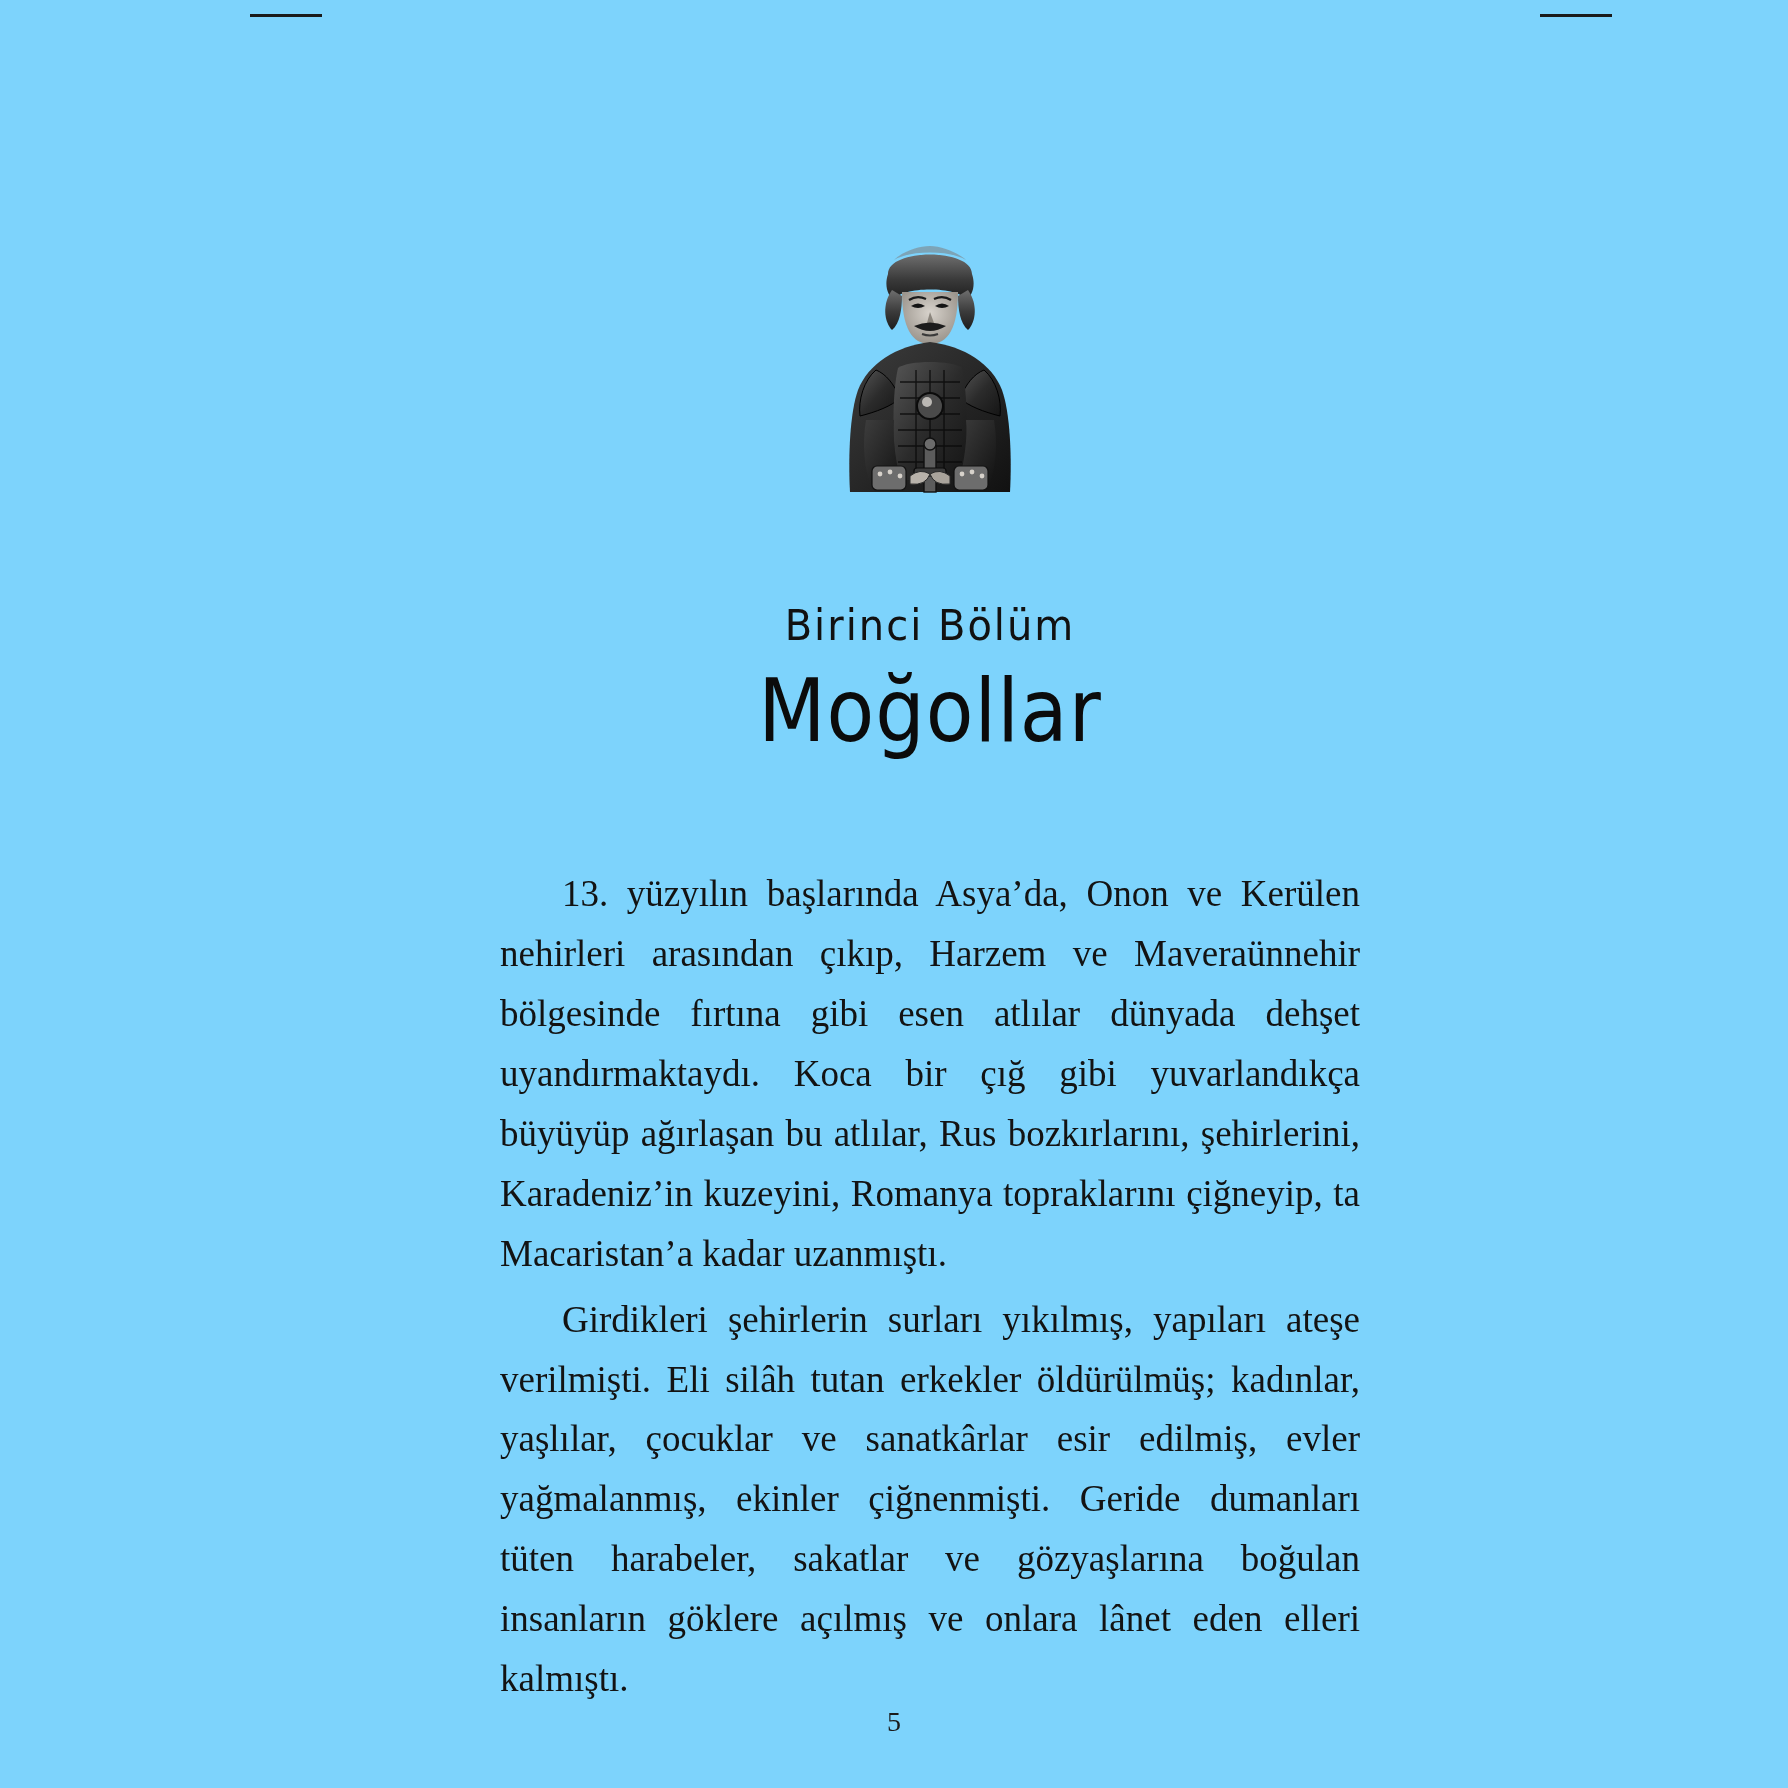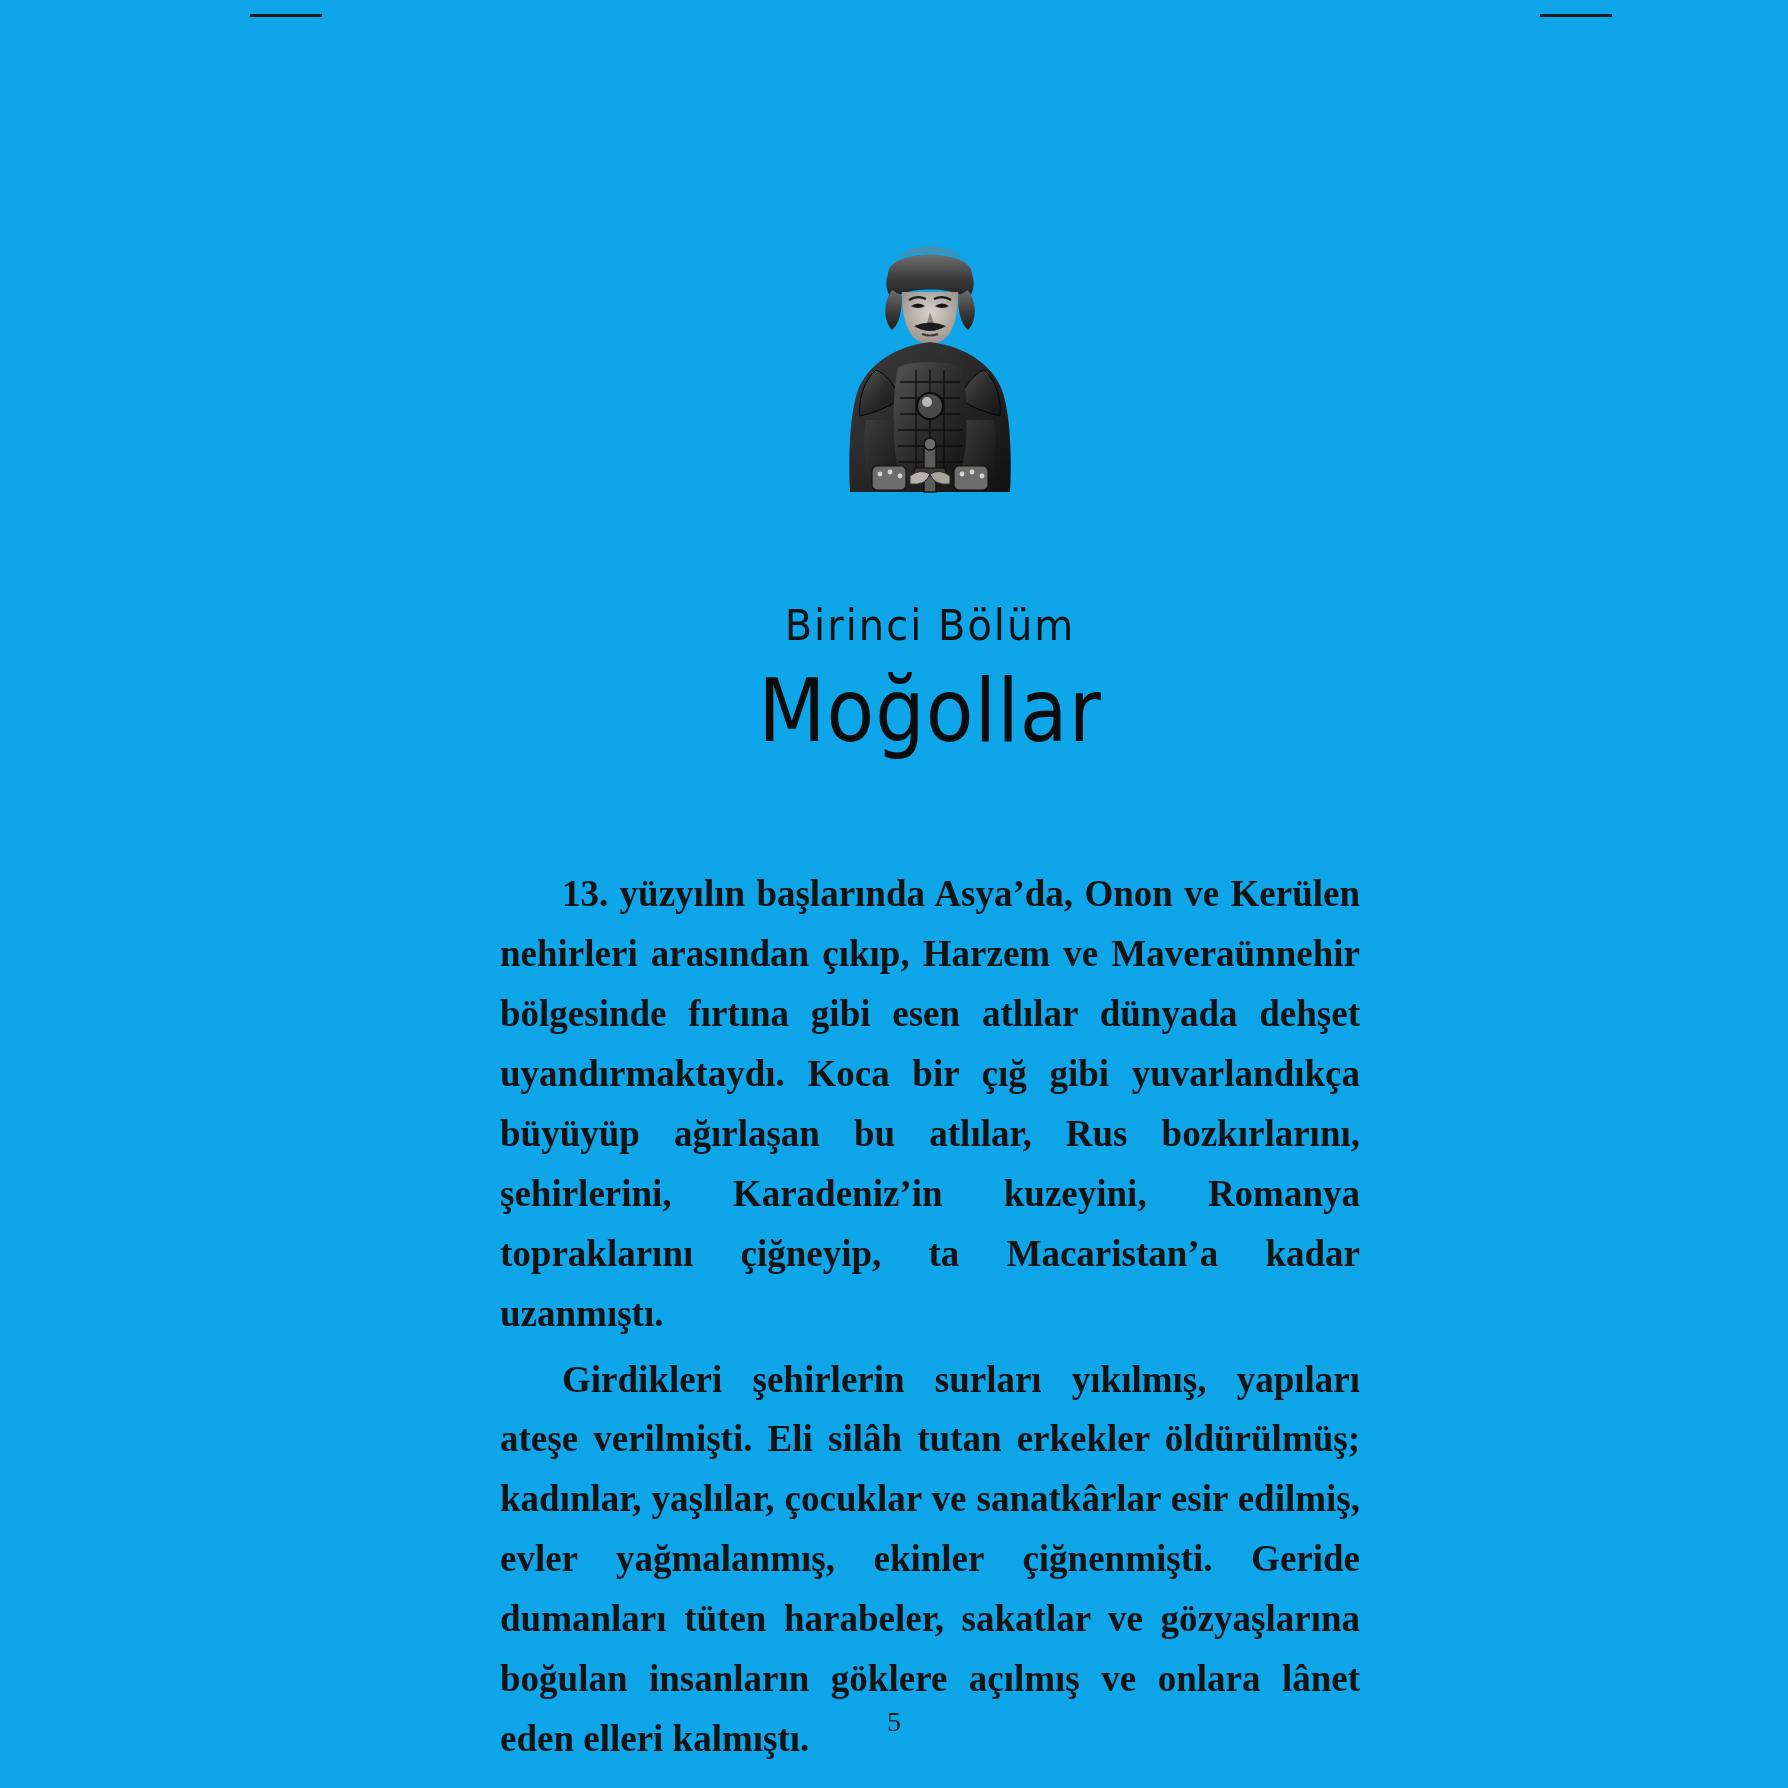--- a/index.html
+++ b/index.html
@@ -14,21 +14,21 @@
     color: #111111;
     overflow: hidden;
     position: relative;
   }
 
   .page {
     position: absolute;
     left: 0; top: 0;
     width: 1788px;
     height: 1788px;
-    background: #0ea5e9;
+    background: #7dd3fc;
   }
 
   
   .crop-mark {
     position: absolute;
     top: 14px;
     height: 3px;
     background: #1a1a1a;
   }
   .crop-mark.left  { left: 250px;  width: 72px; }
@@ -66,21 +66,20 @@
     letter-spacing: 1px;
     margin-top: 18px;
     color: #0b0b0b;
     font-weight: 400;
     transform: scaleY(1.12);
   }
 
   
   .body-text {
     margin-top: 108px;
-    font-weight: bold;
   }
   .body-text p {
     margin: 0 0 6px 0;
     font-size: 37px;
     line-height: 1.62;
     text-align: justify;
     text-indent: 62px;
     hyphens: manual;
     color: #131313;
   }

